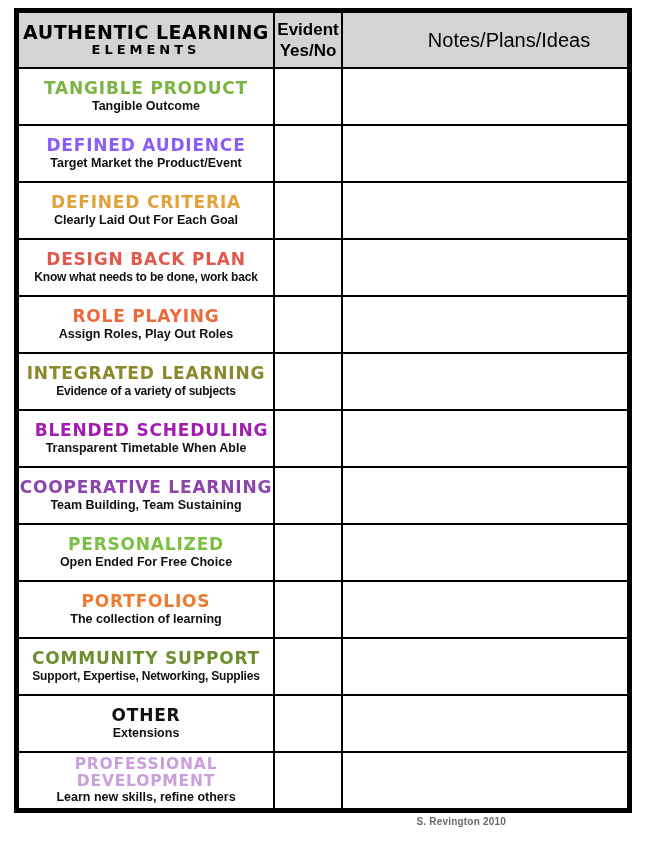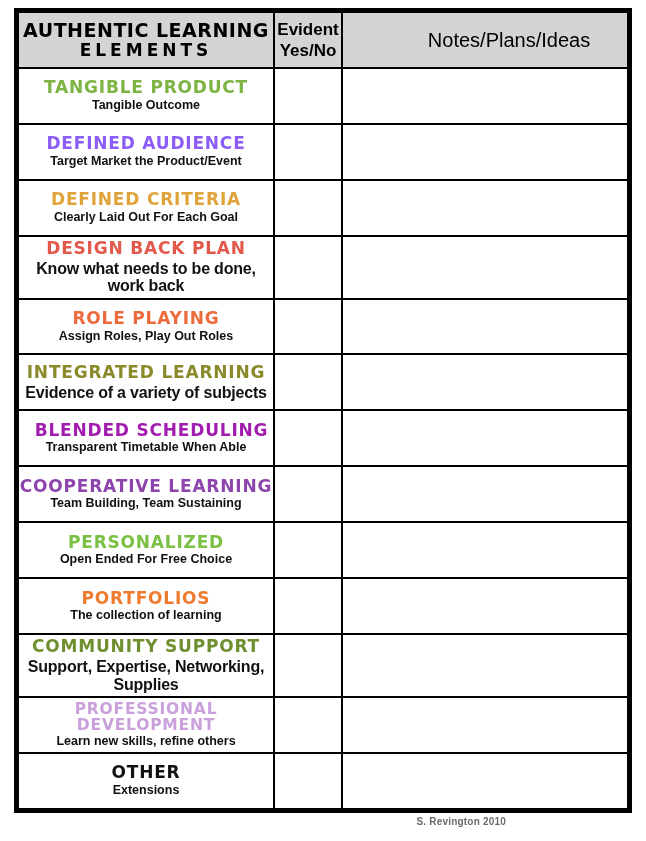--- a/index.html
+++ b/index.html
@@ -58,21 +58,21 @@
     text-align: center;
     line-height: 1.12;
   }
   .hdr-title .l1 {
     display: block;
     font-size: 19px;
     letter-spacing: 0.5px;
   }
   .hdr-title .l2 {
     display: block;
-    font-size: 17px;
+    font-size: 13px;
     letter-spacing: 4px;
   }
   .hdr-evident {
     font-family: "Liberation Sans", sans-serif;
     font-weight: bold;
     font-size: 17px;
     text-align: center;
     line-height: 1.25;
     color: #000;
   }
@@ -102,21 +102,21 @@
   }
   .elem-sub {
     font-family: "Liberation Sans", sans-serif;
     font-weight: bold;
     font-size: 12.5px;
     color: #111111;
     display: block;
     line-height: 1.1;
   }
   .elem-sub.tight {
-    font-size: 16px;
+    font-size: 12px;
     letter-spacing: -0.2px;
   }
   .blank-cell { background: #ffffff; }
 
   .credit {
     position: absolute;
     right: 18px;
     bottom: 14px;
     font-family: "Liberation Sans", sans-serif;
     font-weight: bold;
@@ -239,30 +239,30 @@
           <tr>
             <td class="elem-cell">
               <span class="elem-title" style="color: rgb(111, 143, 47);">COMMUNITY SUPPORT</span>
               <span class="elem-sub tight">Support, Expertise, Networking, Supplies</span>
             </td>
             <td class="blank-cell"></td>
             <td class="blank-cell"></td>
           </tr>
           <tr>
             <td class="elem-cell">
+              <span class="elem-title" style="color: rgb(17, 17, 17);">OTHER</span>
+              <span class="elem-sub">Extensions</span>
+            </td>
+            <td class="blank-cell"></td>
+            <td class="blank-cell"></td>
+          </tr>
+          <tr>
+            <td class="elem-cell">
               <span class="elem-title" style="color: rgb(201, 160, 220); font-size: 15.5px;">PROFESSIONAL DEVELOPMENT</span>
               <span class="elem-sub">Learn new skills, refine others</span>
-            </td>
-            <td class="blank-cell"></td>
-            <td class="blank-cell"></td>
-          </tr>
-          <tr>
-            <td class="elem-cell">
-              <span class="elem-title" style="color: rgb(17, 17, 17);">OTHER</span>
-              <span class="elem-sub">Extensions</span>
             </td>
             <td class="blank-cell"></td>
             <td class="blank-cell"></td>
           </tr>
         </tbody>
     </table>
   </div>
   <div class="credit">S. Revington 2010</div>
 </div>
 

